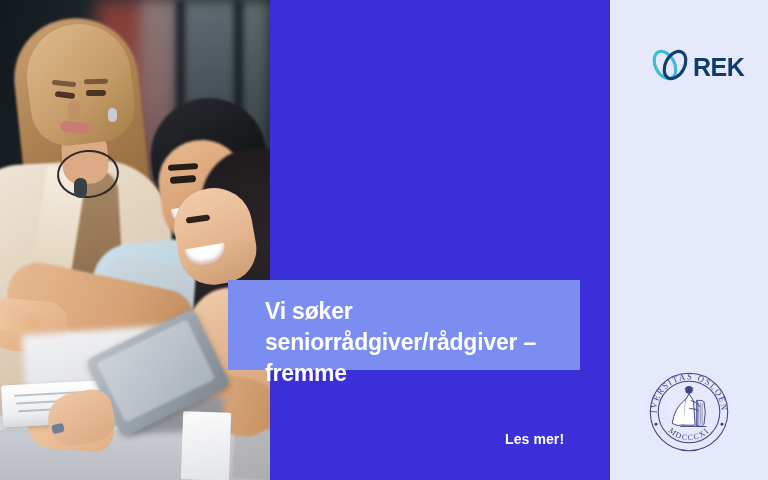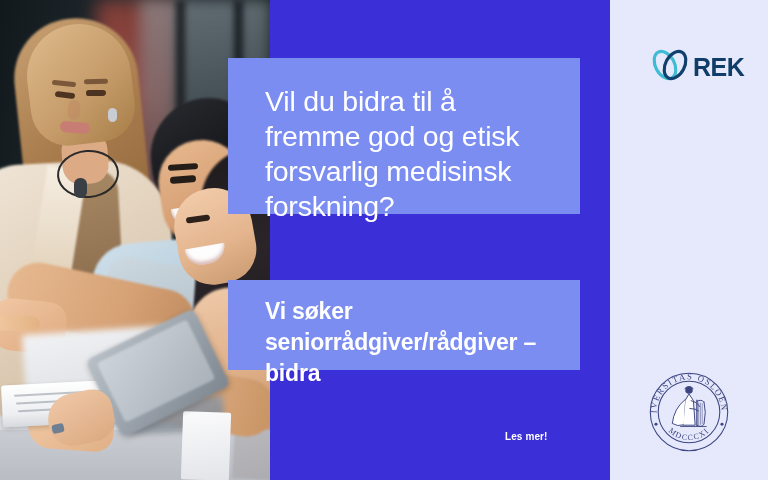--- a/index.html
+++ b/index.html
@@ -360,21 +360,21 @@
     line-height: 31px;
     letter-spacing: -0.2px;
   }
 
   #cta {
     position: absolute;
     left: 505px;
     top: 431px;
     margin: 0;
     color: #ffffff;
-    font-size: 10px;
+    font-size: 14px;
     font-weight: 700;
     letter-spacing: .1px;
   }
 
   
   #rek-logo {
     position: absolute;
     left: 650px;
     top: 44px;
     width: 96px;
@@ -468,26 +468,23 @@
     <div class="paper-line" style="left:14px; top:392px; width:104px;"></div>
     <div class="paper-line" style="left:16px; top:400px; width:96px;"></div>
     <div class="paper-line" style="left:18px; top:408px; width:86px;"></div>
     <div class="ph book-white"></div>
     <div class="ph tablet soft"></div>
     <div class="ph tablet-screen soft"></div>
     <div class="ph w1-hand"></div>
     <div class="ph w1-ring"></div>
   </div>
 
-  <div class="textbox" id="headline-box">
-    <p id="headline">Vil du bidra til å fremme god og etisk forsvarlig medisinsk forskning?</p>
-  </div>
 
   <div class="textbox" id="job-box">
-    <p id="job-title">Vi søker seniorrådgiver/rådgiver – bidra</p>
+    <p id="job-title">Vi søker seniorrådgiver/rådgiver – fremme</p>
   </div>
 
   <p id="cta">Les mer!</p>
 
   <div id="rek-logo">
     <span>
       <svg width="40" height="44" viewBox="0 0 40 44" aria-hidden="true">
         <ellipse cx="15" cy="22" rx="9.5" ry="14.5" transform="rotate(-28 15 22)" fill="none" stroke="#3FBCD4" stroke-width="3.2"></ellipse>
         <ellipse cx="25" cy="22" rx="9.5" ry="14.5" transform="rotate(28 25 22)" fill="none" stroke="#12406E" stroke-width="3.2"></ellipse>
       </svg>

